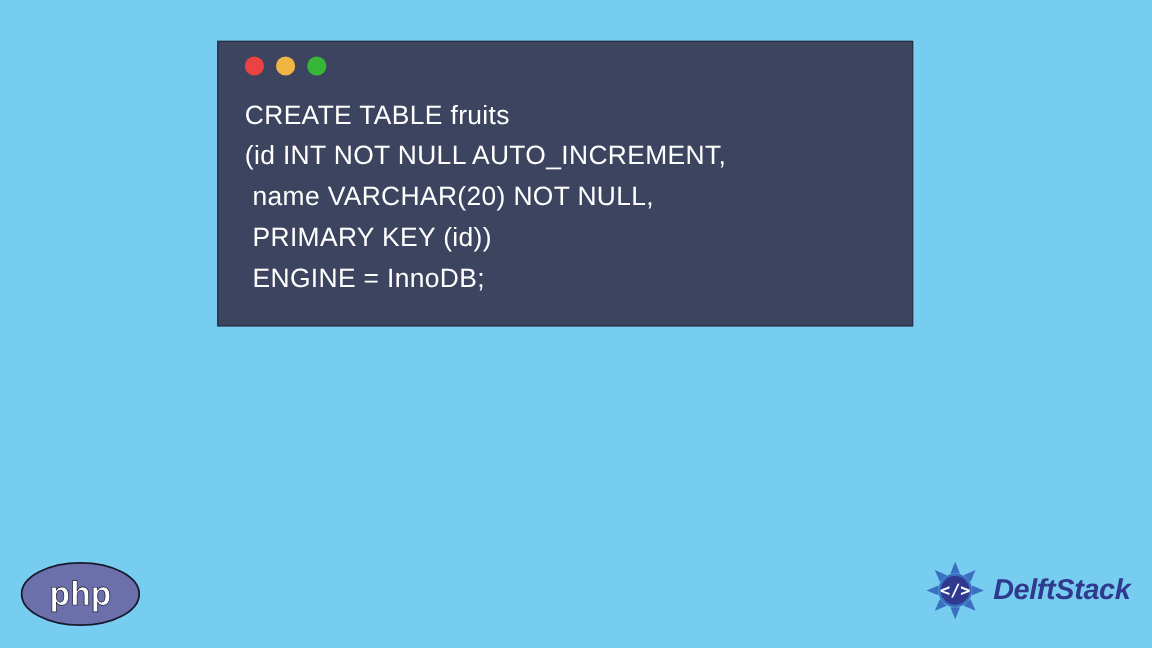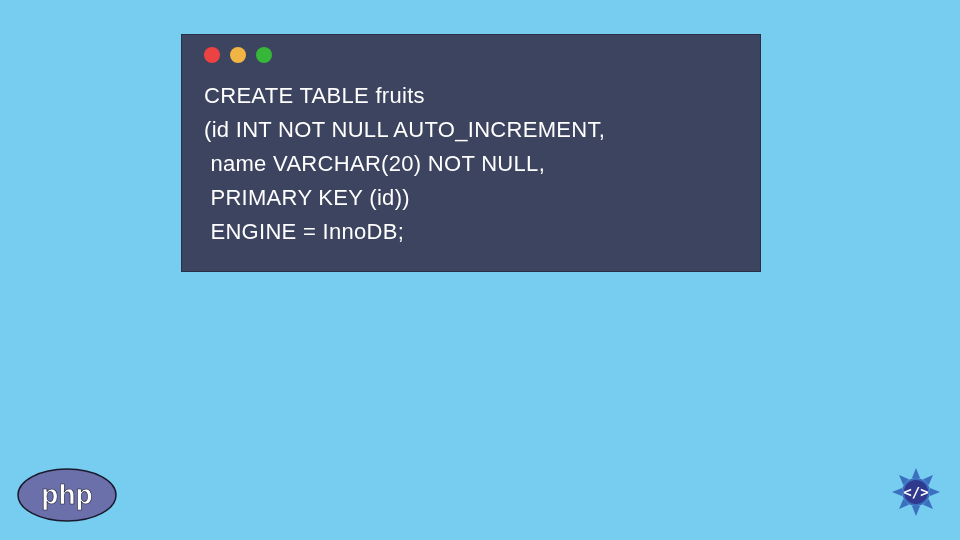--- a/index.html
+++ b/index.html
@@ -108,13 +108,14 @@
           <polygon transform="rotate(225)" points="0,-24 4,-14 -4,-14"></polygon>
           <polygon transform="rotate(270)" points="0,-24 4,-14 -4,-14"></polygon>
           <polygon transform="rotate(315)" points="0,-24 4,-14 -4,-14"></polygon>
         </g>
         <circle r="13" fill="#2f3a8f"></circle>
         <circle r="13" fill="none" stroke="#3b6fbf" stroke-width="2"></circle>
         <text x="0" y="5" text-anchor="middle" font-family="monospace" font-size="14" font-weight="bold" fill="#ffffff">&lt;/&gt;</text>
       </g>
     </svg>
   </div>
+  <span class="brand">DelftStack</span>
 </div>
 
 </body></html>

